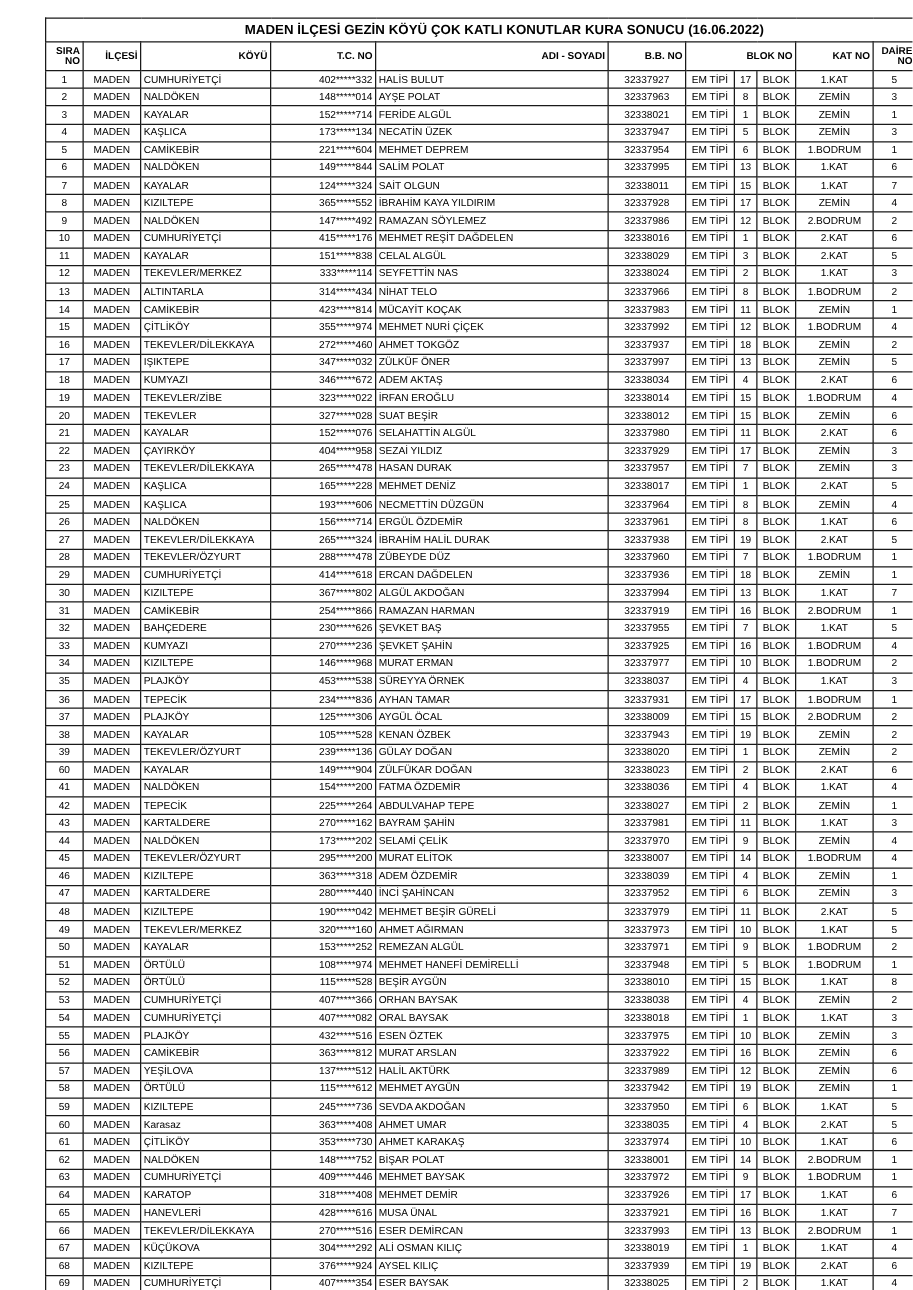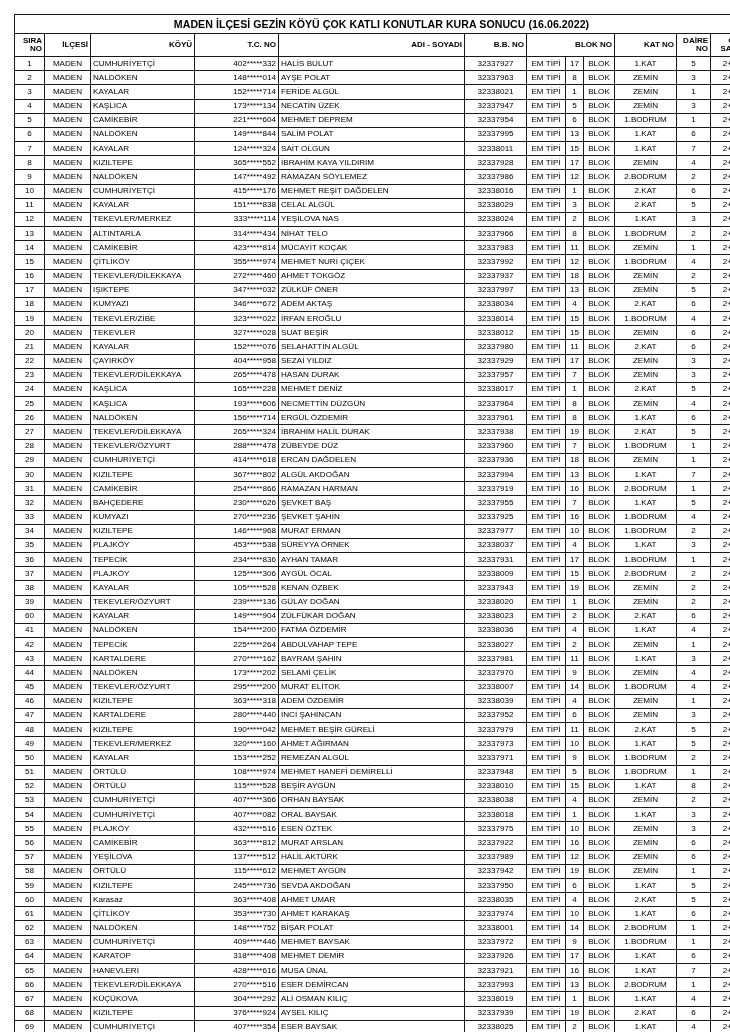--- a/index.html
+++ b/index.html
@@ -14,21 +14,21 @@
     font-family: "Liberation Sans", "DejaVu Sans", sans-serif;
     color: #000000;
     overflow: hidden;
   }
 
   .page {
     position: relative;
     width: 730px;
     height: 1032px;
     box-sizing: border-box;
-    padding: 14px 28px 0 14px;
+    padding: 14px 28px 0 36px;
     border-radius: 15px;
   }
 
   table.kura {
     border-collapse: collapse;
     table-layout: fixed;
     width: 674px;
     border: 1.6px solid #1a1a1a;
   }
 
@@ -280,21 +280,21 @@
           <td class="c-blokword">BLOK</td>
           <td class="c-kat">2.KAT</td>
           <td class="c-daire">5</td>
           <td class="c-oda">2+1</td>
         </tr>
         <tr class="data-row">
           <td class="c-sira">12</td>
           <td class="c-ilce">MADEN</td>
           <td class="c-koy">TEKEVLER/MERKEZ</td>
           <td class="c-tc">333*****114</td>
-          <td class="c-ad">YEŞİLOVA NAS</td>
+          <td class="c-ad">SEYFETTİN NAS</td>
           <td class="c-bb">32338024</td>
           <td class="c-bloktip">EM TİPİ</td>
           <td class="c-bloknum">2</td>
           <td class="c-blokword">BLOK</td>
           <td class="c-kat">1.KAT</td>
           <td class="c-daire">3</td>
           <td class="c-oda">2+1</td>
         </tr>
         <tr class="data-row">
           <td class="c-sira">13</td>

